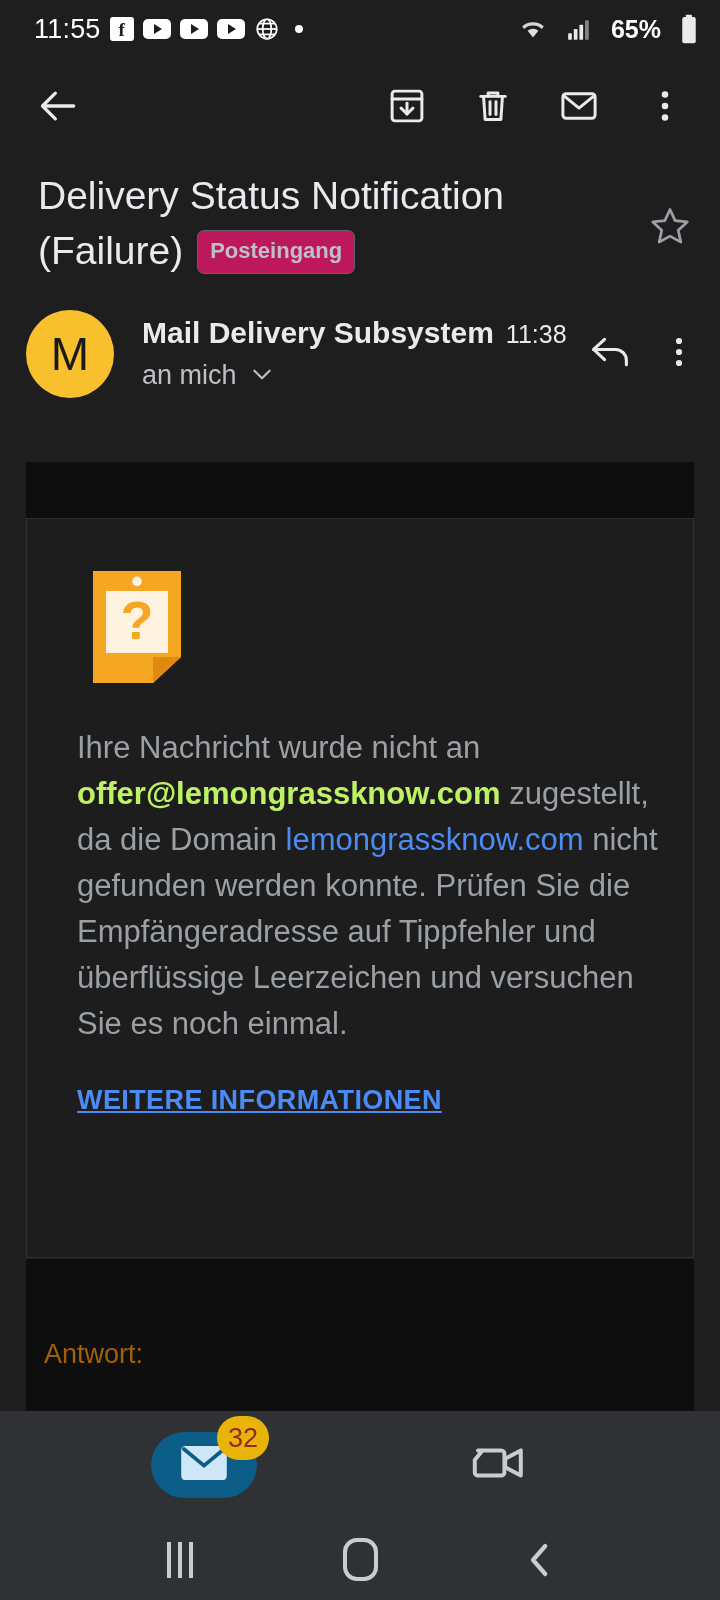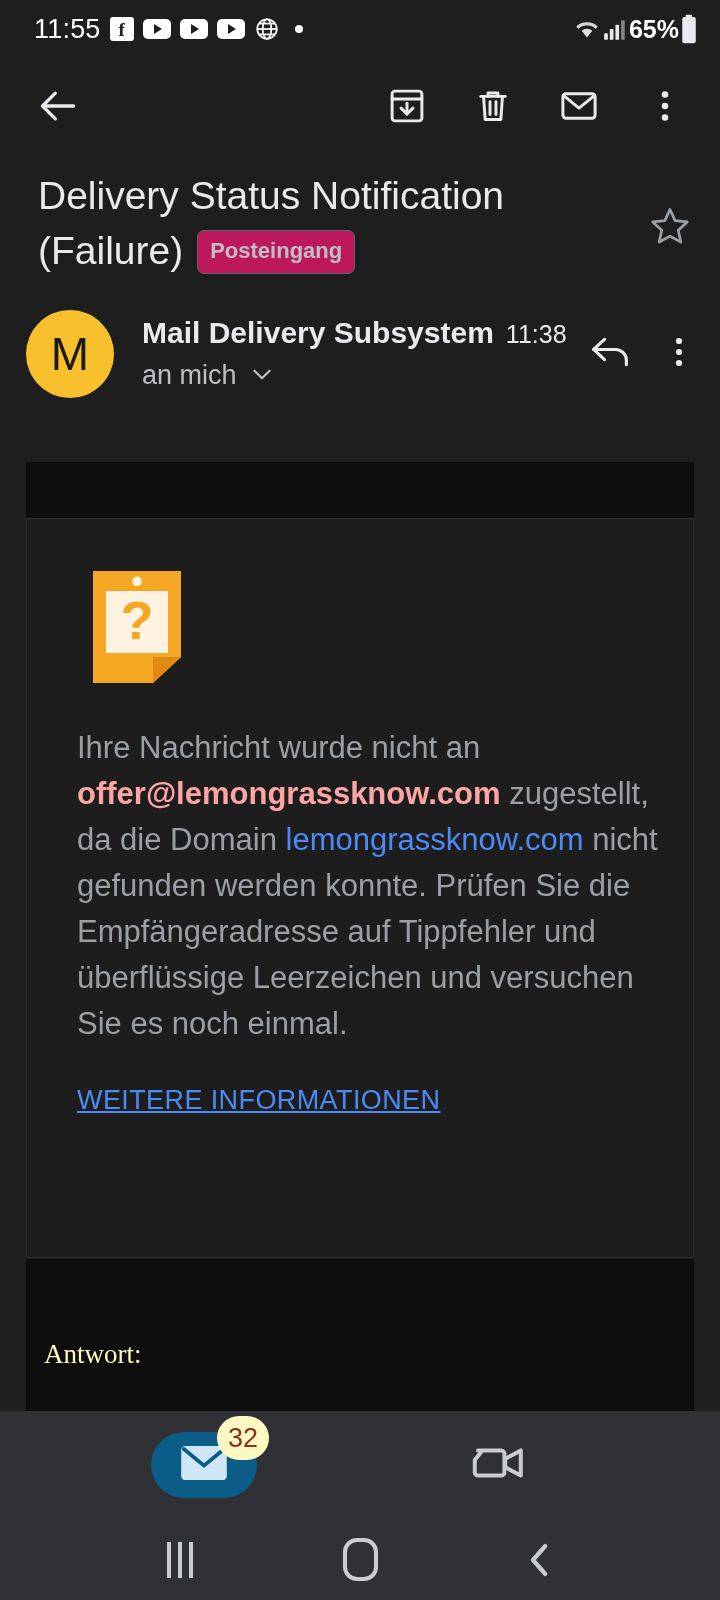--- a/index.html
+++ b/index.html
@@ -20,21 +20,21 @@
   #statusbar {
     position: absolute; top: 0; left: 0;
     width: 720px; height: 58px;
     background: #1e1e1e;
     display: flex; align-items: center;
     padding: 0 22px 0 34px;
     color: #fff;
   }
   #status-left { display: flex; align-items: center; gap: 9px; }
   #status-time { font-size: 27px; font-weight: normal; letter-spacing: 0.2px; }
-  #status-right { margin-left: auto; display: flex; align-items: center; gap: 1px; }
+  #status-right { margin-left: auto; display: flex; align-items: center; gap: 19px; }
   #battery-text { font-size: 25px; font-weight: bold; }
 
   .sicon { display: inline-flex; align-items: center; justify-content: center; }
   .fb-icon {
     width: 24px; height: 24px; background: #fff; border-radius: 3px;
     color: #1e1e1e; font-size: 19px; font-weight: bold;
     display: flex; align-items: center; justify-content: center;
     font-family: "Liberation Serif", serif; line-height: 1;
   }
   .yt-icon {
@@ -131,39 +131,39 @@
     color: #ffffff;
     font-size: 35px; font-weight: bold;
     line-height: 47px;
     margin: 52px 60px 0 50px;
   }
   #notice-body {
     color: #9aa0a6;
     font-size: 31px; line-height: 46px;
     margin: 36px 30px 0 50px;
   }
-  #notice-body b { color: #fca5a5; text-align: center; }
+  #notice-body b { color: #bef264; text-align: center; }
   #notice-body .lnk { color: #4c8bf5; }
   #more-info {
     display: inline-block;
     color: #4c8bf5;
-    font-size: 27px; font-weight: normal;
+    font-size: 27px; font-weight: bold;
     letter-spacing: 0.4px;
     margin: 38px 0 0 50px;
   }
 
   
   #reply-section {
     position: absolute; top: 1259px; left: 26px;
     width: 668px; height: 152px;
     background: #0e0e0e;
   }
   #reply-label {
     position: absolute; top: 80px; left: 18px;
-    color: #fef9c3; font-size: 27px; font-family: Liberation Serif, serif;
+    color: #a16207; font-size: 27px;
   }
   #reply-cut {
     position: absolute; top: 128px; left: 18px;
     width: 600px; height: 24px;
     color: #9aa0a6; font-size: 27px;
     overflow: hidden;
   }
 
   
   #bottom-nav {
@@ -176,21 +176,21 @@
     position: relative;
     width: 106px; height: 66px;
     margin-left: 151px;
     background: #0b5c87;
     border-radius: 33px;
     display: flex; align-items: center; justify-content: center;
   }
   #mail-badge {
     position: absolute; top: -16px; right: -12px;
     min-width: 52px; height: 44px;
-    background: #fef9c3; color: #8c2f1f;
+    background: #eab308; color: #8c2f1f;
     border-radius: 22px;
     font-size: 27px; font-weight: 400;
     display: flex; align-items: center; justify-content: center;
     padding: 0 8px;
   }
   #nav-meet {
     width: 106px; height: 66px;
     margin-left: 190px;
     display: flex; align-items: center; justify-content: center;
   }

